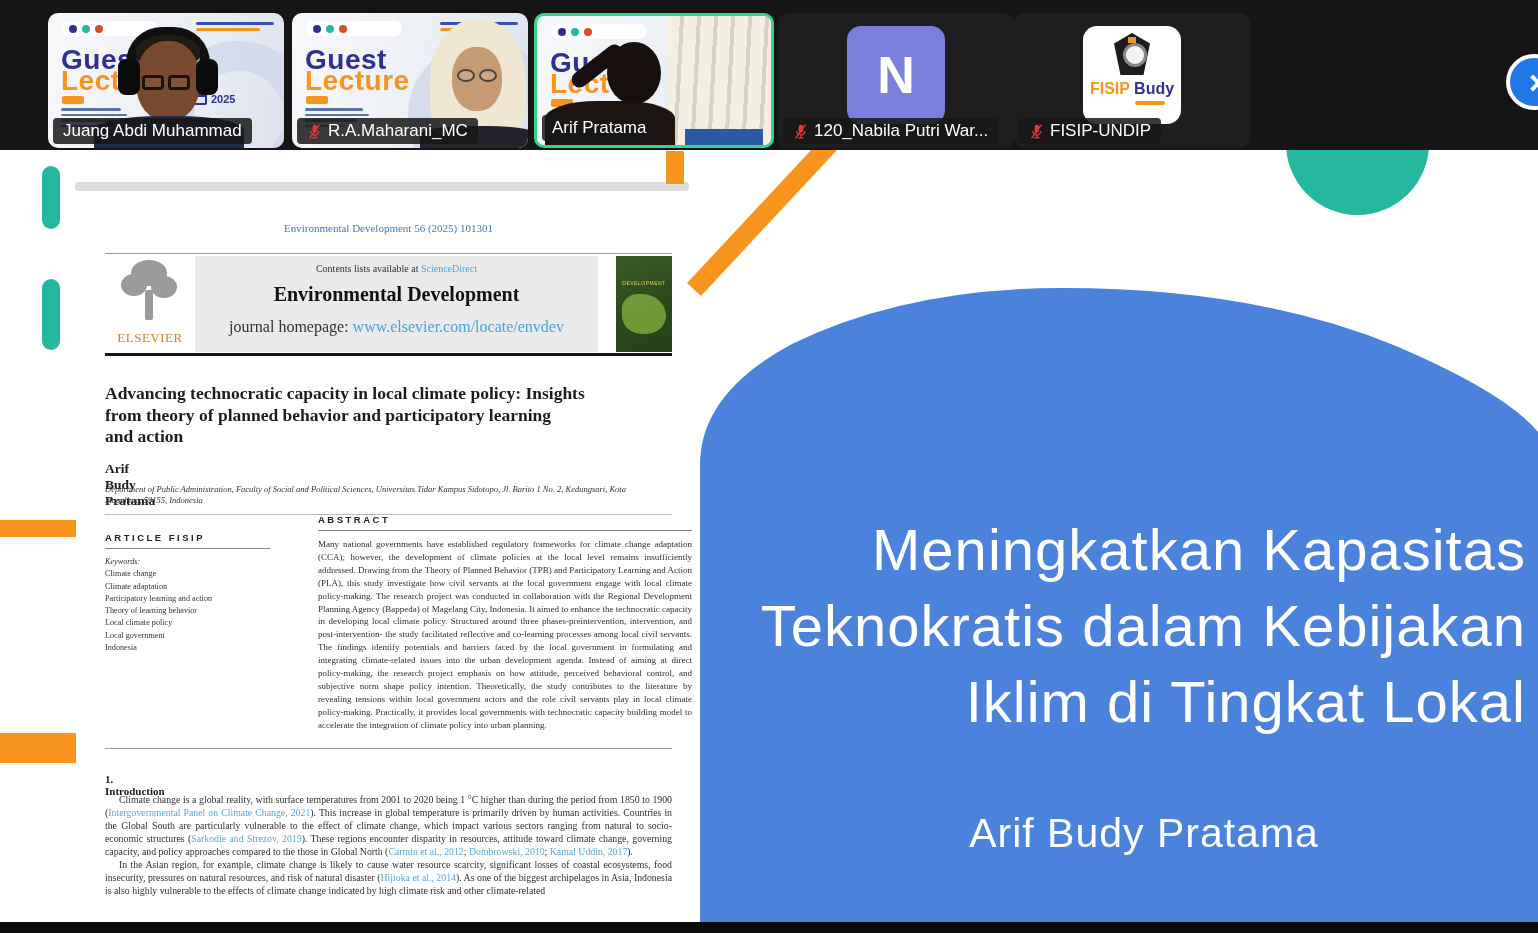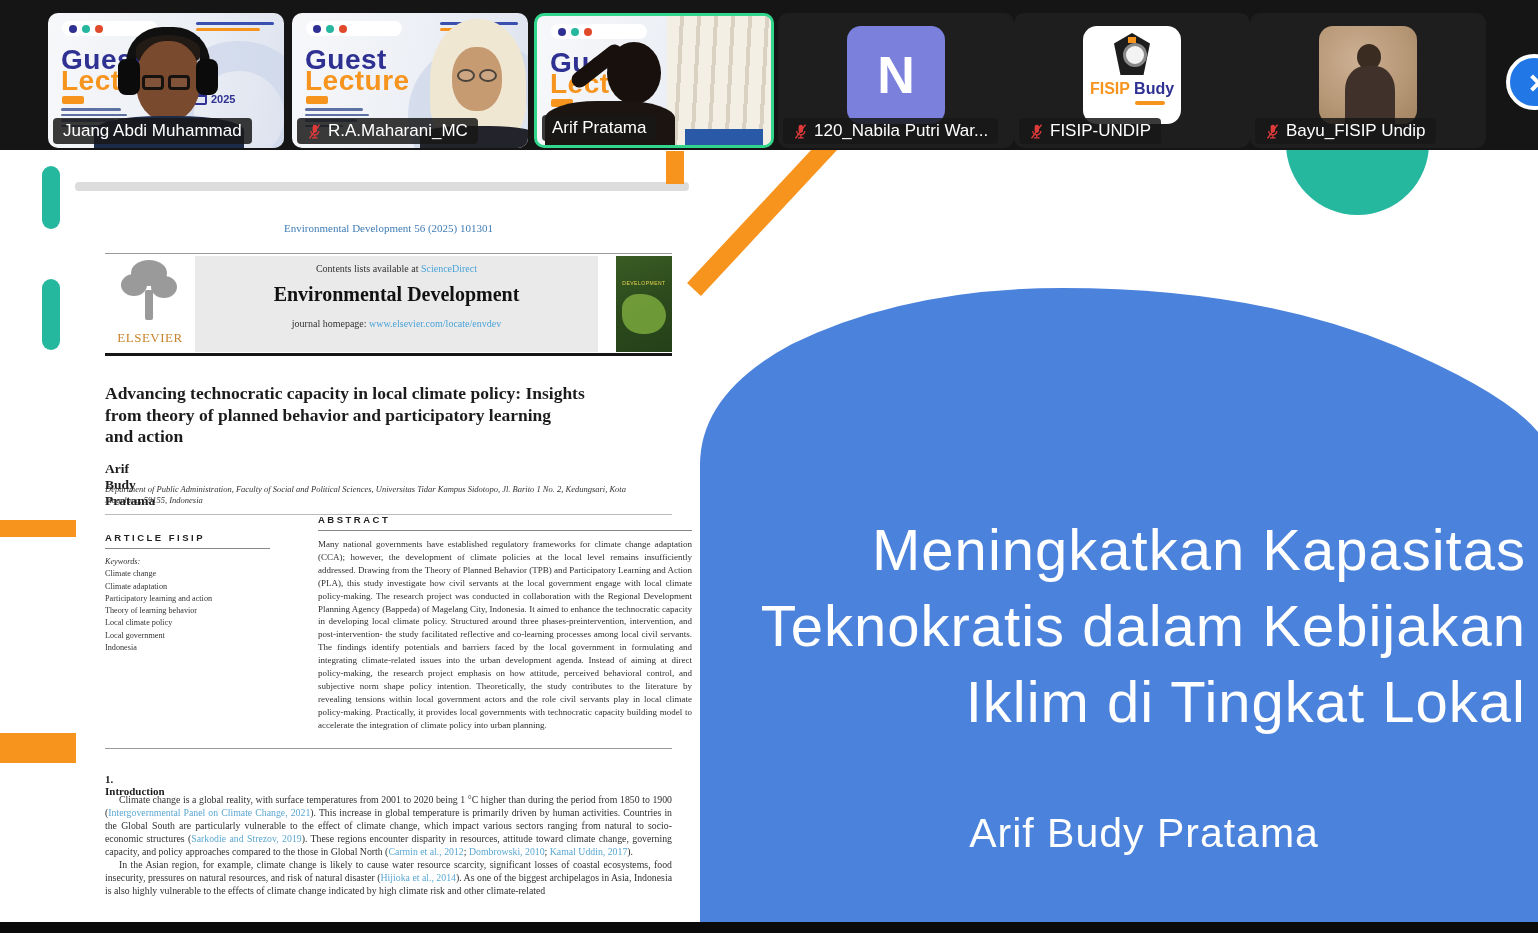--- a/index.html
+++ b/index.html
@@ -110,21 +110,21 @@
   .tree i { position:absolute; background:#9a9a9a; border-radius:50%; }
   .tree .t1{ left:10px; top:0; width:36px; height:26px; }
   .tree .t2{ left:0; top:14px; width:26px; height:22px; }
   .tree .t3{ left:30px; top:16px; width:26px; height:22px; }
   .tree .t4{ left:24px; top:30px; width:8px; height:30px; border-radius:2px; }
   .els-name { position:absolute; left:0; bottom:6px; width:90px; text-align:center; color:#c8842c; font-size:13px; letter-spacing:.5px; }
   .band .mid { flex:1; background:#eaeaea; text-align:center; padding-top:7px; }
   .contents-line { font-size:10px; color:#333; }
   .contents-line .sd { color:#4aa3d8; }
   .journal-name { font-size:20px; font-weight:bold; margin-top:9px; color:#111; }
-  .homepage-line { font-size:10px; margin-top:12px; color:#333; }
+  .homepage-line { font-size:16px; margin-top:12px; color:#333; }
   .homepage-line .url { color:#4aa3d8; }
   .band .cover { width:56px; margin-left:18px; background:linear-gradient(160deg,#3a5c24 0%,#2c4a1c 50%,#24401a 100%); position:relative; }
   .cover .map { position:absolute; left:6px; top:38px; width:44px; height:40px; background:#7fae3f; border-radius:40% 60% 50% 50%; opacity:.8; }
   .cover .cov-label { position:absolute; left:0; top:24px; width:100%; text-align:center; color:#e8d44f; font-size:5px; letter-spacing:.5px; font-family:"Liberation Sans",sans-serif; }
   .r-black { left:105px; top:203px; width:567px; height:3px; background:#161616; }
   .p-title { left:105px; top:233px; width:560px; font-size:17.5px; font-weight:bold; line-height:21.5px; white-space:pre-line; color:#1c1c1c; }
   .p-author { left:105px; top:311px; font-size:13.5px; font-weight:bold; color:#1c1c1c; }
   .p-affil { left:105px; top:334px; width:552px; font-size:8.5px; font-style:italic; line-height:11px; color:#333; }
   .r2 { left:105px; top:364px; width:567px; background:#bbb; }
   .col-info { left:105px; top:382px; width:172px; }
@@ -288,36 +288,20 @@
           <rect x="9" y="2" width="7" height="13" rx="3.5" fill="#e03b3b"></rect>
           <path d="M6 12 a6.5 6.5 0 0 0 13 0" fill="none" stroke="#e03b3b" stroke-width="2"></path>
           <line x1="12.5" y1="18" x2="12.5" y2="23" stroke="#e03b3b" stroke-width="2"></line>
           <line x1="8" y1="23" x2="17" y2="23" stroke="#e03b3b" stroke-width="2"></line>
           <line x1="4" y1="24" x2="20" y2="2" stroke="#e03b3b" stroke-width="2.4"></line>
         </svg>
       <span>FISIP-UNDIP</span>
     </div>
   </div>
 
-  <div class="tile" style="left:1250px">
-    <div class="avatar-sq avatar-photo">
-      <div class="ph-head"></div>
-        <div class="ph-body"></div>
-    </div>
-    <div class="name-label">
-      <svg class="mic-muted" viewBox="0 0 24 26">
-          <rect x="9" y="2" width="7" height="13" rx="3.5" fill="#e03b3b"></rect>
-          <path d="M6 12 a6.5 6.5 0 0 0 13 0" fill="none" stroke="#e03b3b" stroke-width="2"></path>
-          <line x1="12.5" y1="18" x2="12.5" y2="23" stroke="#e03b3b" stroke-width="2"></line>
-          <line x1="8" y1="23" x2="17" y2="23" stroke="#e03b3b" stroke-width="2"></line>
-          <line x1="4" y1="24" x2="20" y2="2" stroke="#e03b3b" stroke-width="2.4"></line>
-        </svg>
-      <span>Bayu_FISIP Undip</span>
-    </div>
-  </div>
 
   <div class="next-btn">
       <span class="chev"></span>
     </div>
 </div>
 
 <div class="slide">
 
   <div class="deco gray-bar"></div>
   <div class="deco orange-top-rect"></div>

